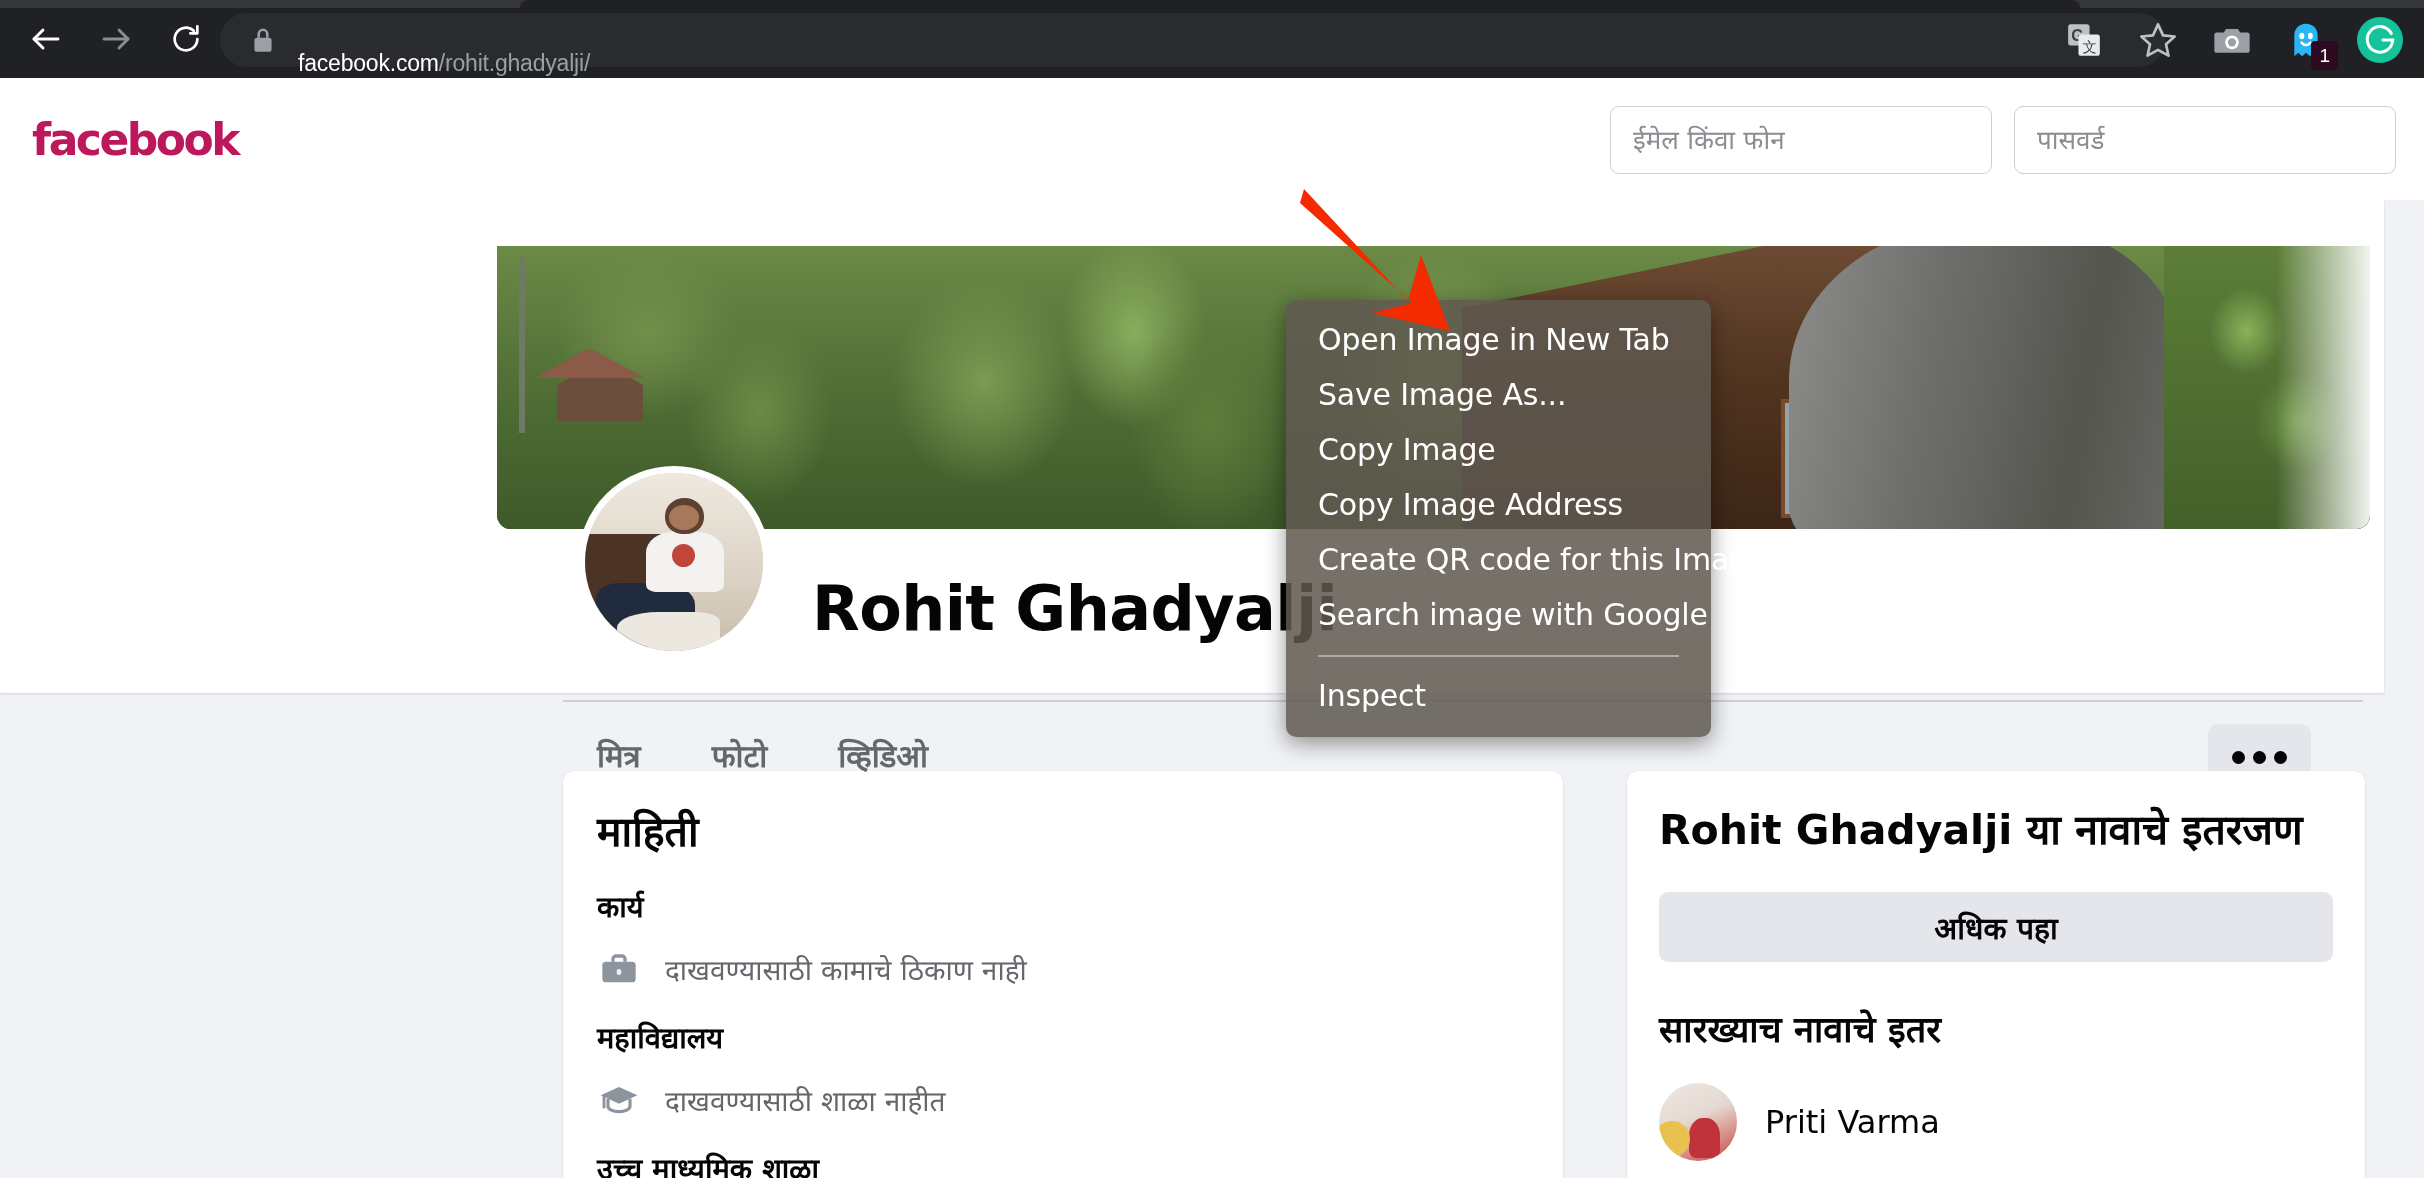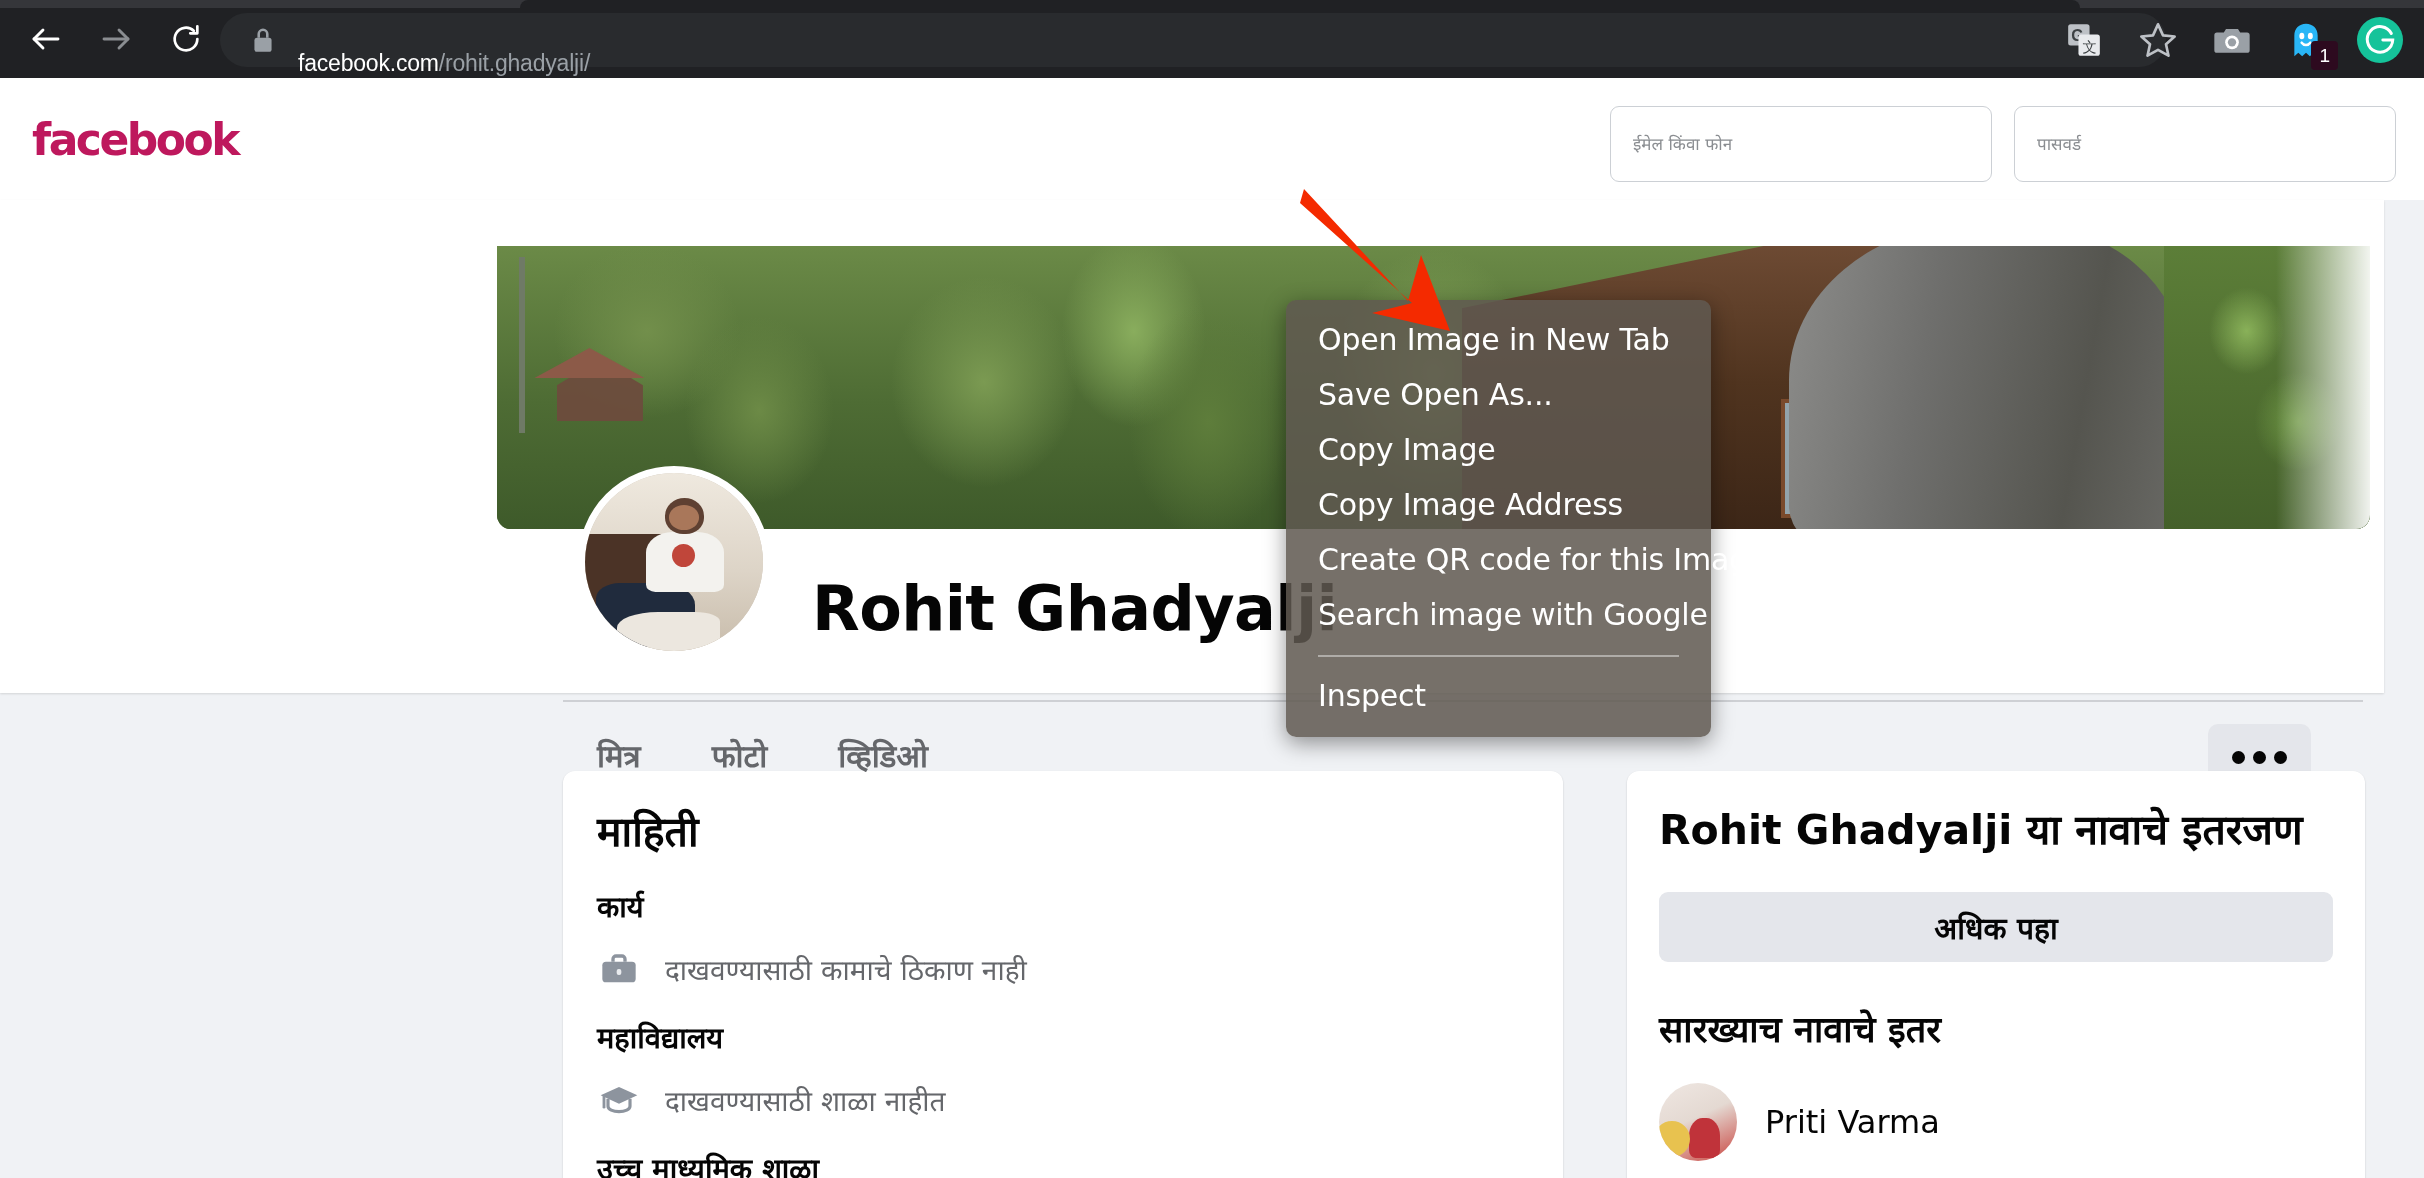--- a/index.html
+++ b/index.html
@@ -116,25 +116,25 @@
     color:#be185d;
     letter-spacing:-2.5px;
     font-family:"DejaVu Sans", sans-serif;
   }
   .login-fields{
     position:absolute;
     right:28px; top:28px;
     display:flex; gap:22px;
   }
   .login-input{
-    width:382px; height:76px;
+    width:382px; height:68px;
     border:1px solid #ccd0d5;
     border-radius:9px;
     background:#ffffff;
-    font-size:17px;
+    font-size:26px;
     color:#606770;
     padding:0 22px;
     font-family:"DejaVu Sans", sans-serif;
     outline:none;
   }
   .login-input::placeholder{ color:#8a8d91; opacity:1; }
 
   
   .profile-panel{
     position:relative;
@@ -550,21 +550,21 @@
       <div class="person-row">
         <div class="person-av pa1"></div>
         <span class="person-name">Priti Varma</span>
       </div>
 
     </div>
   </div>
 
   <div class="ctx-menu">
     <div class="ctx-item">Open Image in New Tab</div>
-    <div class="ctx-item">Save Open As...</div>
+    <div class="ctx-item">Save Image As...</div>
     <div class="ctx-item">Copy Image</div>
     <div class="ctx-item">Copy Image Address</div>
     <div class="ctx-item">Create QR code for this Image</div>
     <div class="ctx-item">Search image with Google</div>
     <div class="ctx-sep"></div>
     <div class="ctx-item">Inspect</div>
   </div>
 
   <svg class="arrow-svg" width="200" height="160" viewBox="0 0 200 160">
     <path d="M14 6 L118 118 L131 72 L160 148 L82 130 L122 120 L10 20 Z" fill="#f42a00"></path>

